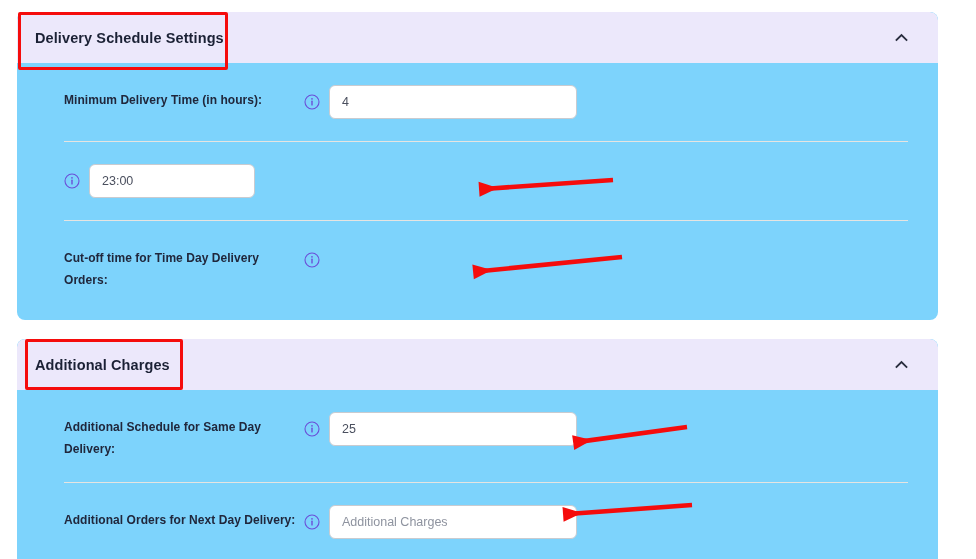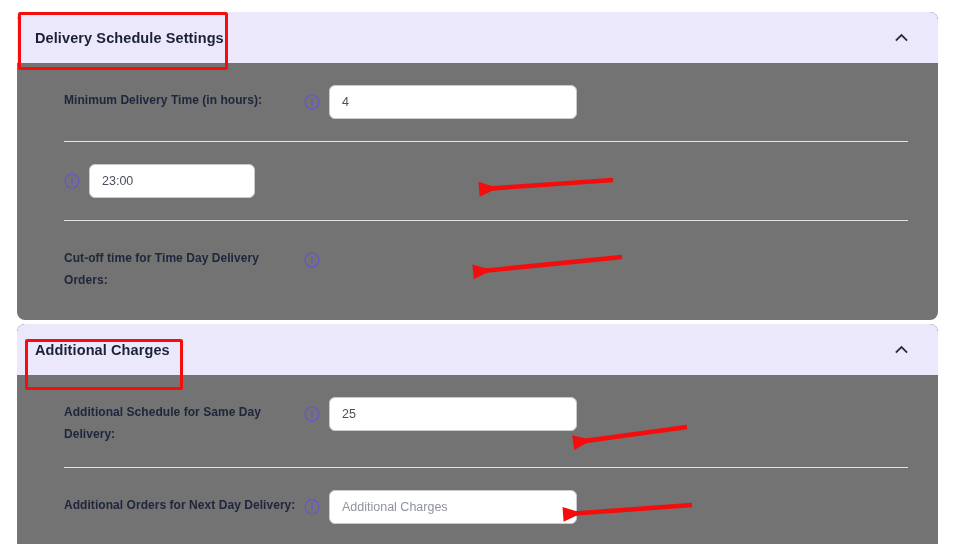--- a/index.html
+++ b/index.html
@@ -21,26 +21,26 @@
     top: 0;
     width: 976px;
     height: 559px;
   }
 
   
   .panel {
     position: absolute;
     left: 17px;
     width: 921px;
-    background: #737373;
+    background: #7dd3fc;
     border-radius: 8px;
     overflow: hidden;
   }
   #panel-delivery { top: 12px; height: 308px; }
-  #panel-charges  { top: 324px; height: 220px; border-bottom-left-radius: 0; border-bottom-right-radius: 0;}
+  #panel-charges  { top: 339px; height: 220px; border-bottom-left-radius: 0; border-bottom-right-radius: 0;}
 
   .panel-header {
     position: relative;
     height: 51px;
     background: #ece8fb;
     border-radius: 8px 8px 0 0;
     display: flex;
     align-items: center;
   }
   .panel-header-title {

